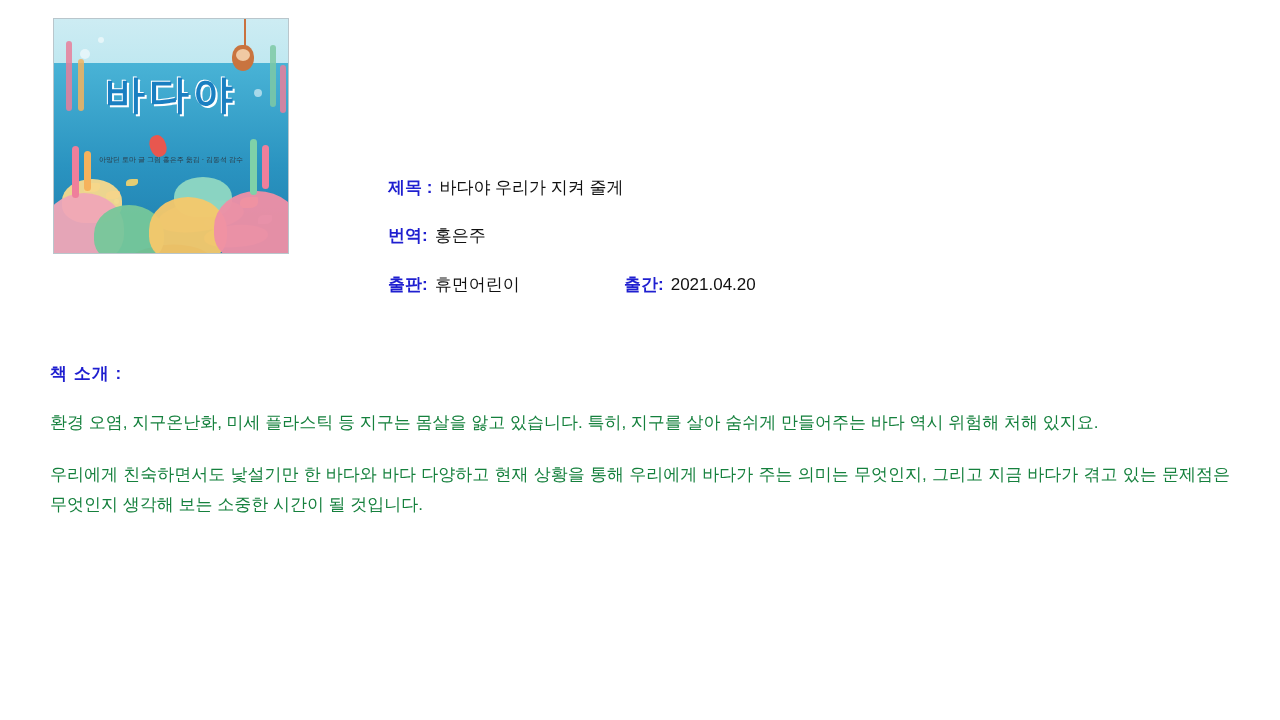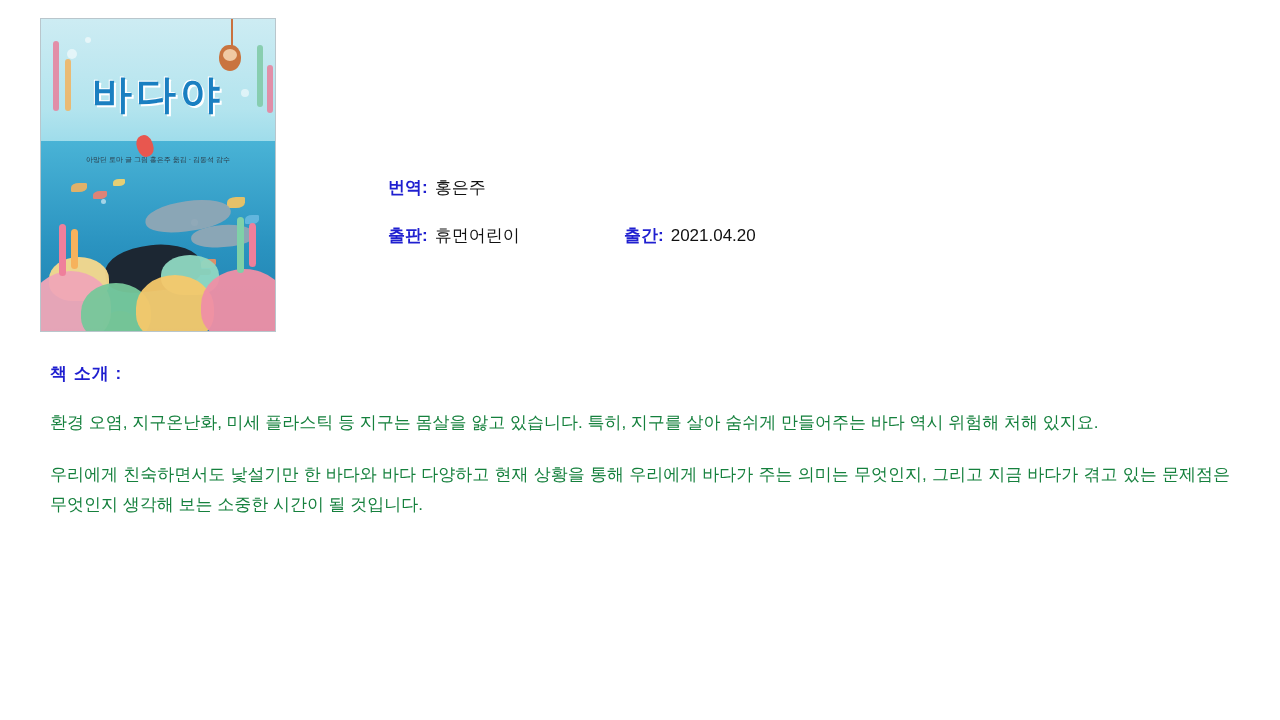--- a/index.html
+++ b/index.html
@@ -18,24 +18,24 @@
 
   .page {
     position: relative;
     width: 1280px;
     height: 720px;
   }
 
   
   .cover {
     position: absolute;
-    left: 40px;
+    left: 53px;
     top: 18px;
     width: 236px;
-    height: 314px;
+    height: 236px;
     border: 1px solid #b9c6cc;
     box-sizing: border-box;
     overflow: hidden;
     background: linear-gradient(#bfe6ef 0%, #9fdceb 40%, #63c4dd 70%, #2f9fc8 100%);
   }
   .cover .sky {
     position: absolute;
     left: 0; top: 0; right: 0; height: 150px;
     background: linear-gradient(#cdecf3 0%, #b3e4ee 60%, #8ed6e8 100%);
   }
@@ -275,20 +275,26 @@
     <div class="reef r3"></div>
     <div class="reef r4"></div>
     <div class="coralstick cs1"></div>
     <div class="coralstick cs2"></div>
     <div class="coralstick cs3"></div>
     <div class="coralstick cs4"></div>
   </div>
 
   <div class="meta">
 
+    <div class="meta-row">
+      <div class="meta-col first">
+        <span class="label">제목 :</span>
+        <span class="value">바다야 우리가 지켜 줄게</span>
+      </div>
+    </div>
 
     <div class="meta-row">
       <div class="meta-col">
         <span class="label">번역:</span>
         <span class="value">홍은주</span>
       </div>
     </div>
 
     <div class="meta-row">
       <div class="meta-col first">

